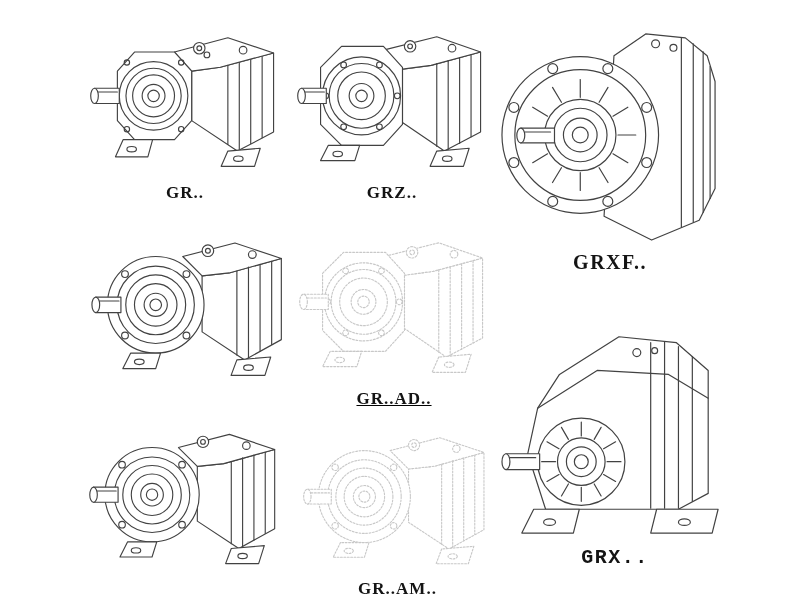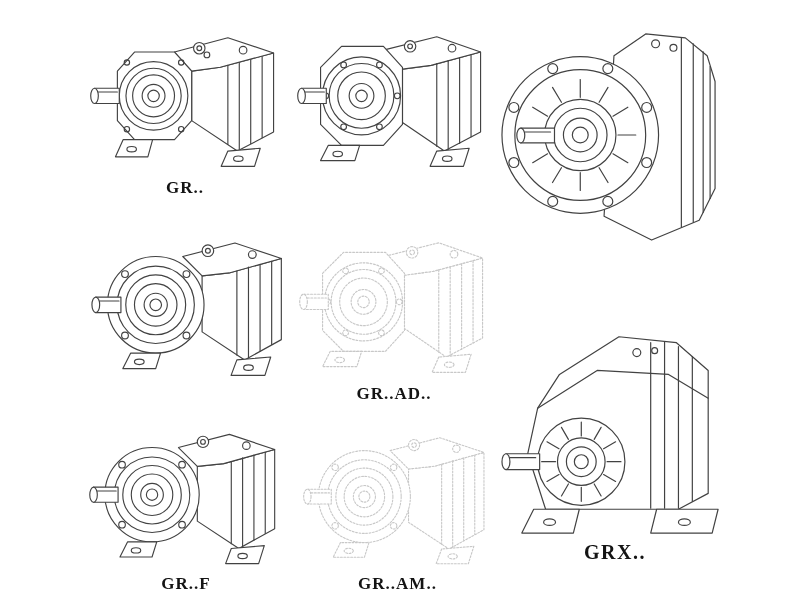--- a/index.html
+++ b/index.html
@@ -4,21 +4,21 @@
 <style>
   * { margin:0; padding:0; box-sizing:border-box; }
   html, body { width:800px; height:600px; }
   body { background:#ffffff; font-family:"Liberation Serif", serif; overflow:hidden; }
   .page { position:relative; width:800px; height:600px; background:#ffffff; }
   .fig { position:absolute; text-align:center; }
   .fig svg.drawing { display:block; margin:0 auto; color:#424242; }
   .fig.light svg.drawing { color:#c8c8c8; stroke-dasharray:2 1.7; }
   .caption {
     font-weight:bold; color:#141414; font-size:17px;
-    letter-spacing:1px; white-space:nowrap;
+    letter-spacing:1px; margin-top:5px; white-space:nowrap;
   }
   .caption.lg { font-size:20px; letter-spacing:1.5px; }
   .defs-store { position:absolute; width:0; height:0; overflow:hidden; }
 </style>
 </head>
 <body>
 
 <svg class="defs-store" aria-hidden="true">
   <defs>
 
@@ -204,55 +204,56 @@
     <svg class="drawing" width="200" height="170">
         <use href="#sym-gr"></use>
       </svg>
     <figcaption class="caption">GR..</figcaption>
   </figure>
 
   <figure class="fig" style="left:292px; top:8px; width:200px;">
     <svg class="drawing" width="200" height="170">
         <use href="#sym-grz"></use>
       </svg>
+    <figcaption class="caption">GRZ..</figcaption>
   </figure>
 
   <figure class="fig" style="left:495px; top:22px; width:230px;">
     <svg class="drawing" width="230" height="224">
         <use href="#sym-grxf"></use>
       </svg>
+    <figcaption class="caption lg">GRXF..</figcaption>
   </figure>
 
   <figure class="fig" style="left:88px; top:214px; width:205px;">
     <svg class="drawing" width="205" height="172">
         <use href="#sym-grf"></use>
       </svg>
   </figure>
 
-  <figure class="fig light" style="left:294px; top:214px; width:200px;">
+  <figure class="fig light" style="left:294px; top:214px; width:200px;text-decoration:underline;">
     <svg class="drawing" width="200" height="170">
         <use href="#sym-grz"></use>
       </svg>
     <figcaption class="caption">GR..AD..</figcaption>
   </figure>
 
   <figure class="fig" style="left:86px; top:406px; width:200px;">
     <svg class="drawing" width="200" height="168">
         <use href="#sym-grf"></use>
       </svg>
-    <figcaption class="caption">GR..F</figcaption>
   </figure>
 
   <figure class="fig light" style="left:300px; top:410px; width:195px;">
     <svg class="drawing" width="195" height="164">
         <use href="#sym-grf"></use>
       </svg>
     <figcaption class="caption">GR..AM..</figcaption>
   </figure>
 
-  <figure class="fig" style="left:500px; top:305px; width:230px;">
+  <figure class="fig" style="left:500px; top:305px; width:230px;font-family:Liberation Mono, monospace;">
     <svg class="drawing" width="230" height="236">
         <use href="#sym-grx"></use>
       </svg>
     <figcaption class="caption lg">GRX..</figcaption>
   </figure>
 
 </div>
 
 </body></html>

